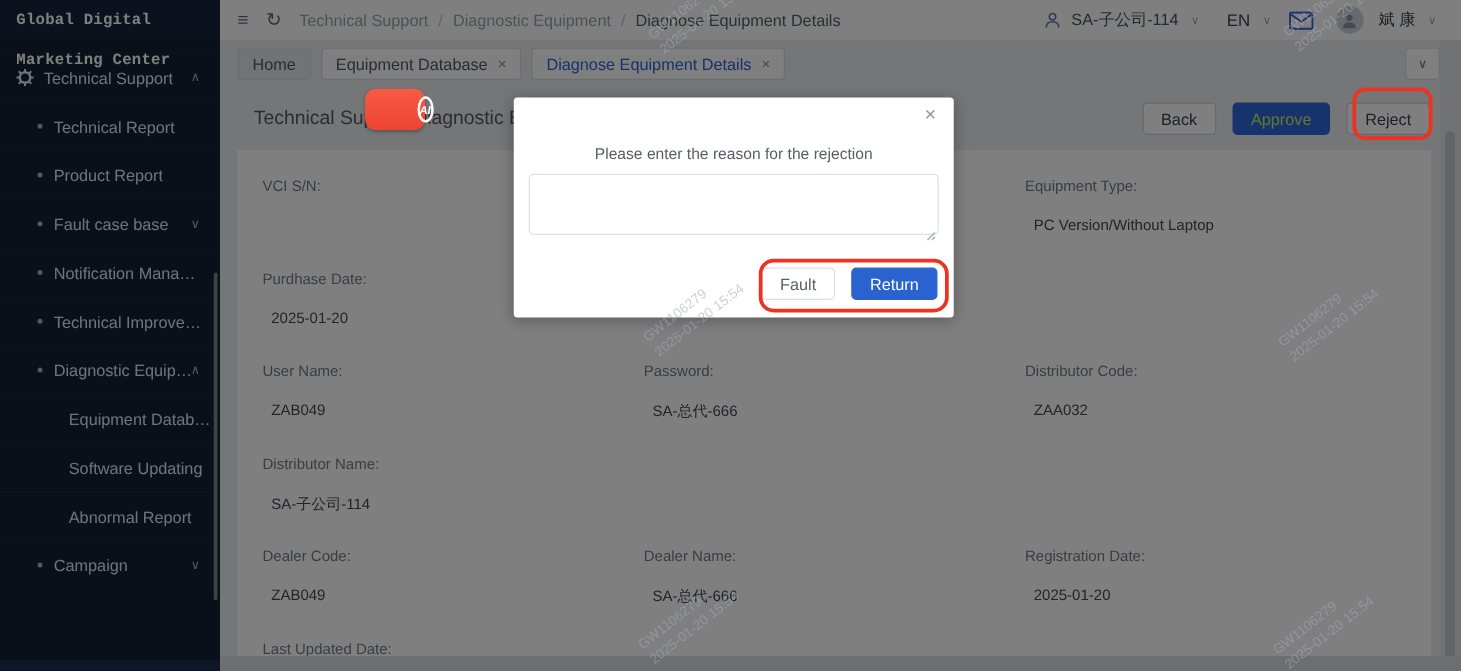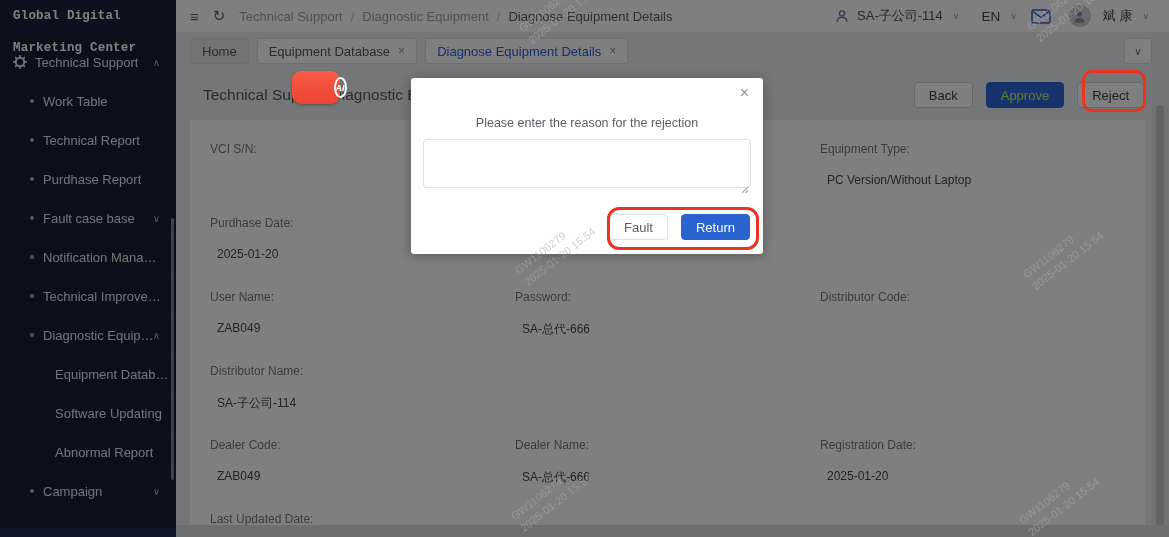--- a/index.html
+++ b/index.html
@@ -100,29 +100,25 @@
           <svg width="14" height="14" viewBox="0 0 14 14">
               <circle cx="7" cy="7" r="4.2" fill="none" stroke="#e2e6ec" stroke-width="2"></circle>
               <path d="M7 0v3M7 11v3M0 7h3M11 7h3M2 2l2 2M10 10l2 2M12 2l-2 2M4 10l-2 2" stroke="#e2e6ec" stroke-width="1.6"></path>
             </svg>
         </span>
         <span class="label">Technical Support</span>
         <span class="chev">∧</span>
       </div>
       <div class="nav-item lv2">
           <span class="bullet"></span>
-          <span class="label">Work Table</span>
-        </div>
-      <div class="nav-item lv2">
-          <span class="bullet"></span>
           <span class="label">Technical Report</span>
         </div>
       <div class="nav-item lv2">
           <span class="bullet"></span>
-          <span class="label">Purdhase Report</span>
+          <span class="label">Product Report</span>
         </div>
       <div class="nav-item lv2">
           <span class="bullet"></span>
           <span class="label">Fault case base</span>
           <span class="chev">∨</span>
         </div>
       <div class="nav-item lv2">
           <span class="bullet"></span>
           <span class="label">Notification Manage…</span>
         </div>
@@ -253,20 +249,21 @@
         <div class="fcell">
             <div class="flabel">User Name:</div>
             <div class="fvalue">ZAB049</div>
           </div>
         <div class="fcell">
             <div class="flabel">Password:</div>
             <div class="fvalue">SA-总代-666</div>
           </div>
         <div class="fcell">
             <div class="flabel">Distributor Code:</div>
+            <div class="fvalue">ZAA032</div>
           </div>
       </div>
       <div class="frow">
         <div class="fcell">
             <div class="flabel">Distributor Name:</div>
             <div class="fvalue">SA-子公司-114</div>
           </div>
         <div class="fcell">
             <div class="flabel"></div>
             <div class="fvalue"></div>

